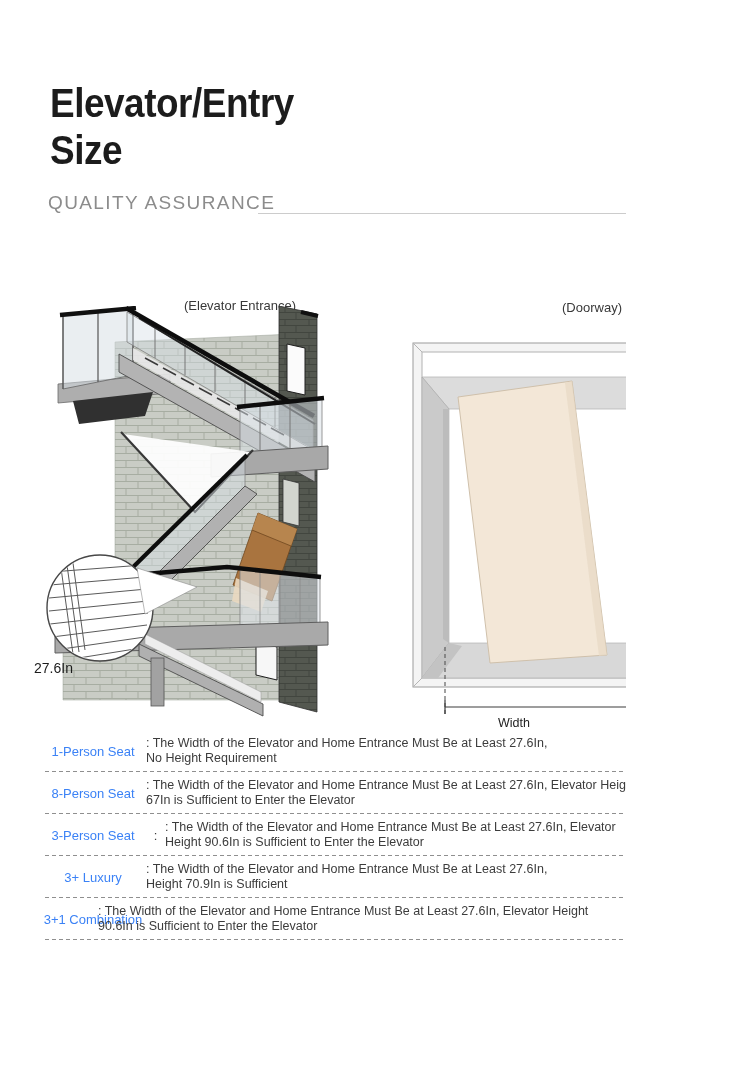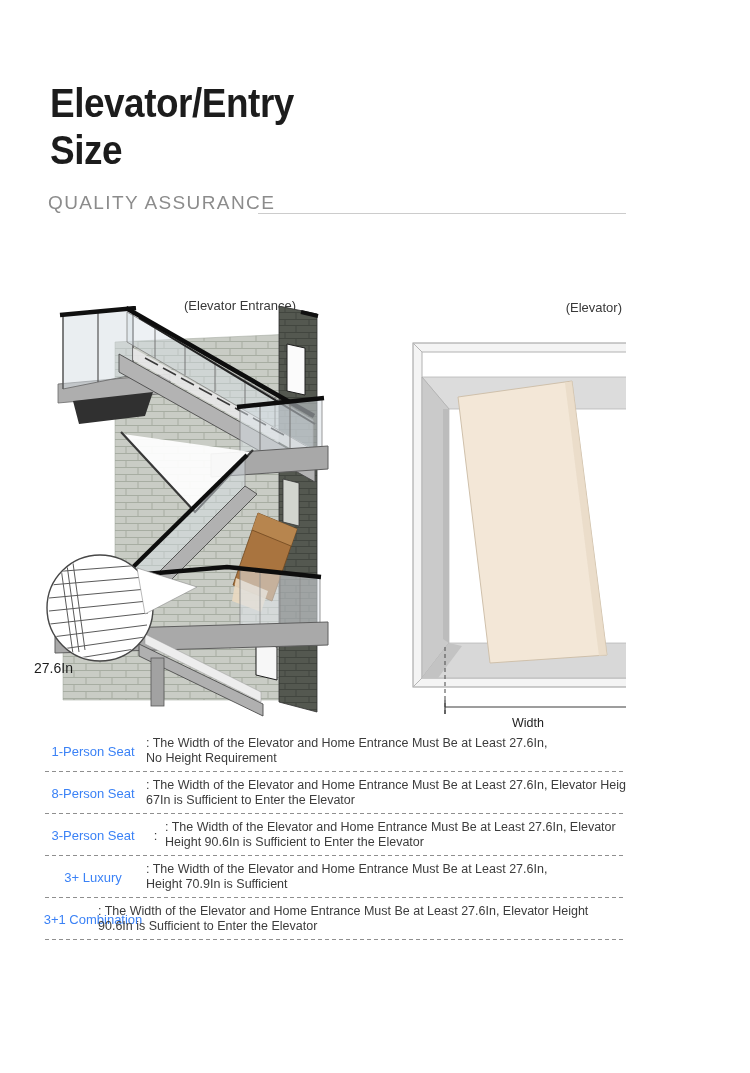--- a/index.html
+++ b/index.html
@@ -17,21 +17,21 @@
   #opening{left:678px;top:136px;width:52px;text-align:left;}
   .tofu{display:inline-block;width:10px;height:19px;border:1.5px solid #979797;margin-right:3px;background:#fff;}
   #opening .cap{position:relative;margin-top:-10px;margin-left:16px;font-size:12px;color:#737373;z-index:2;}
 
   
   .caption{font-size:13px;color:#383838;text-align:right;margin-top:20px;}
   #cap-left{left:144px;top:278px;width:152px;}
   #cap-right{left:470px;top:280px;width:152px;}
   #stair-measure{left:34px;top:660px;font-size:14px;color:#1c1c1c;}
   #height-label{left:705px;top:528px;font-size:12.5px;color:#222;}
-  #width-label{left:498px;top:716px;width:60px;text-align:center;font-size:12.5px;color:#222;}
+  #width-label{left:498px;top:716px;width:60px;text-align:left;font-size:12.5px;color:#222;}
 
   
   #req{left:40px;top:730px;width:668px;}
   .t-row{position:relative;display:flex;align-items:center;height:42px;}
   .t-row::after{content:"";position:absolute;left:5px;right:0;bottom:0;height:1px;
       background:repeating-linear-gradient(90deg,#8f8f8f 0 4px,transparent 4px 7px);}
   .t-label{width:106px;flex:0 0 106px;text-align:center;font-size:13px;color:#3b82f6;}
   .t-colon{width:19px;flex:0 0 19px;text-align:center;font-size:13px;color:#3c3c3c;}
   .t-desc{flex:1;font-size:12.5px;line-height:15.5px;color:#3c3c3c;white-space:pre-line;}
   .t-row.overlap .t-desc{margin-left:-48px;}
@@ -50,21 +50,21 @@
   </div>
   <div class="abs" id="subtitle">QUALITY ASSURANCE</div>
   <div class="abs" id="divider"></div>
 
   <div class="abs" id="opening">
     <span class="tofu"></span><span class="tofu"></span>
     <div class="cap">Opening</div>
   </div>
 
   <div class="abs caption" id="cap-left">(Elevator Entrance)</div>
-  <div class="abs caption" id="cap-right">(Elevator)</div>
+  <div class="abs caption" id="cap-right">(Doorway)</div>
 
   <svg class="abs" style="left:15px;top:306px" width="330" height="412" viewBox="0 0 330 412">
     <defs>
       <pattern id="blk" width="26" height="14" patternUnits="userSpaceOnUse">
         <rect width="26" height="14" fill="#c9ccc5"></rect>
         <path d="M0,0.5 H26 M0,7.5 H26 M7,0.5 V7.5 M19,7.5 V14" stroke="#a7ada2" stroke-width="1" fill="none"></path>
       </pattern>
       <pattern id="blkd" width="24" height="13" patternUnits="userSpaceOnUse">
         <rect width="24" height="13" fill="#545850"></rect>
         <path d="M0,0.5 H24 M0,6.5 H24 M6,0.5 V6.5 M17,6.5 V13" stroke="#42463f" stroke-width="1" fill="none"></path>

